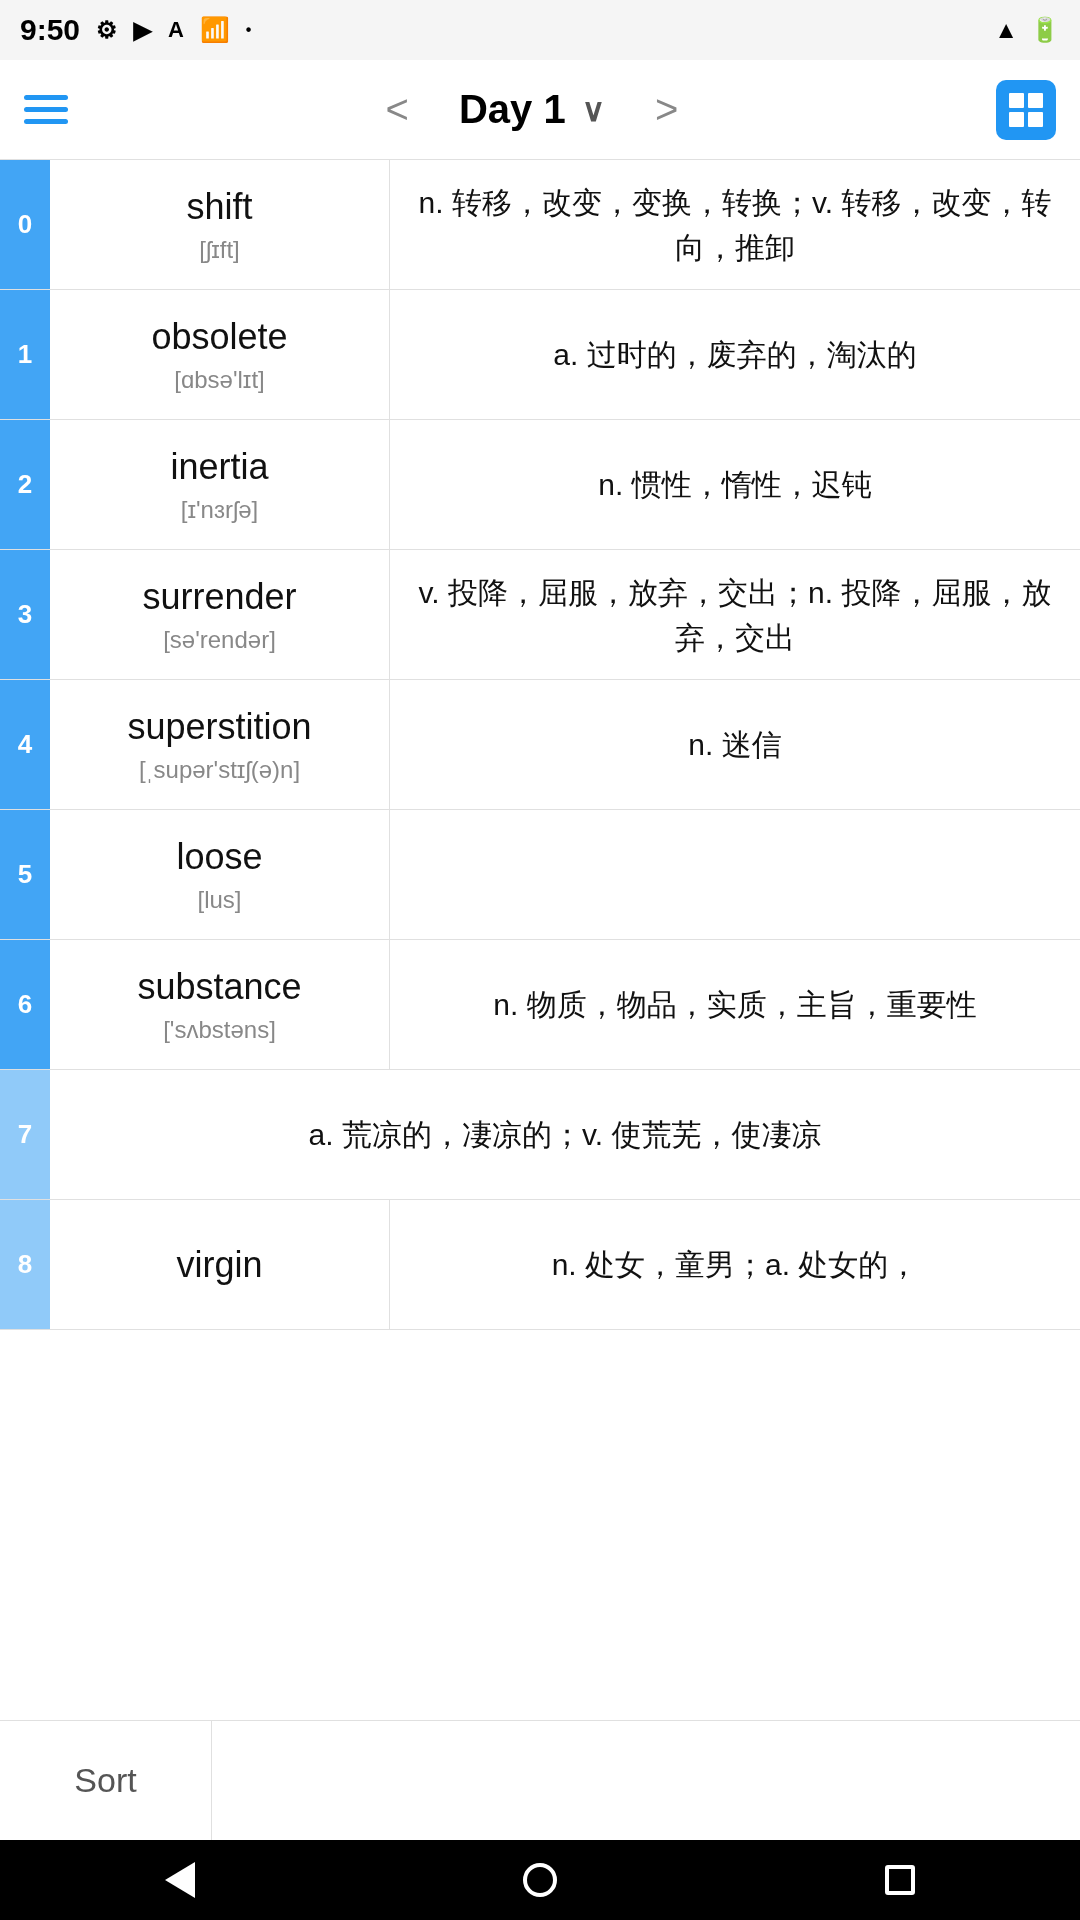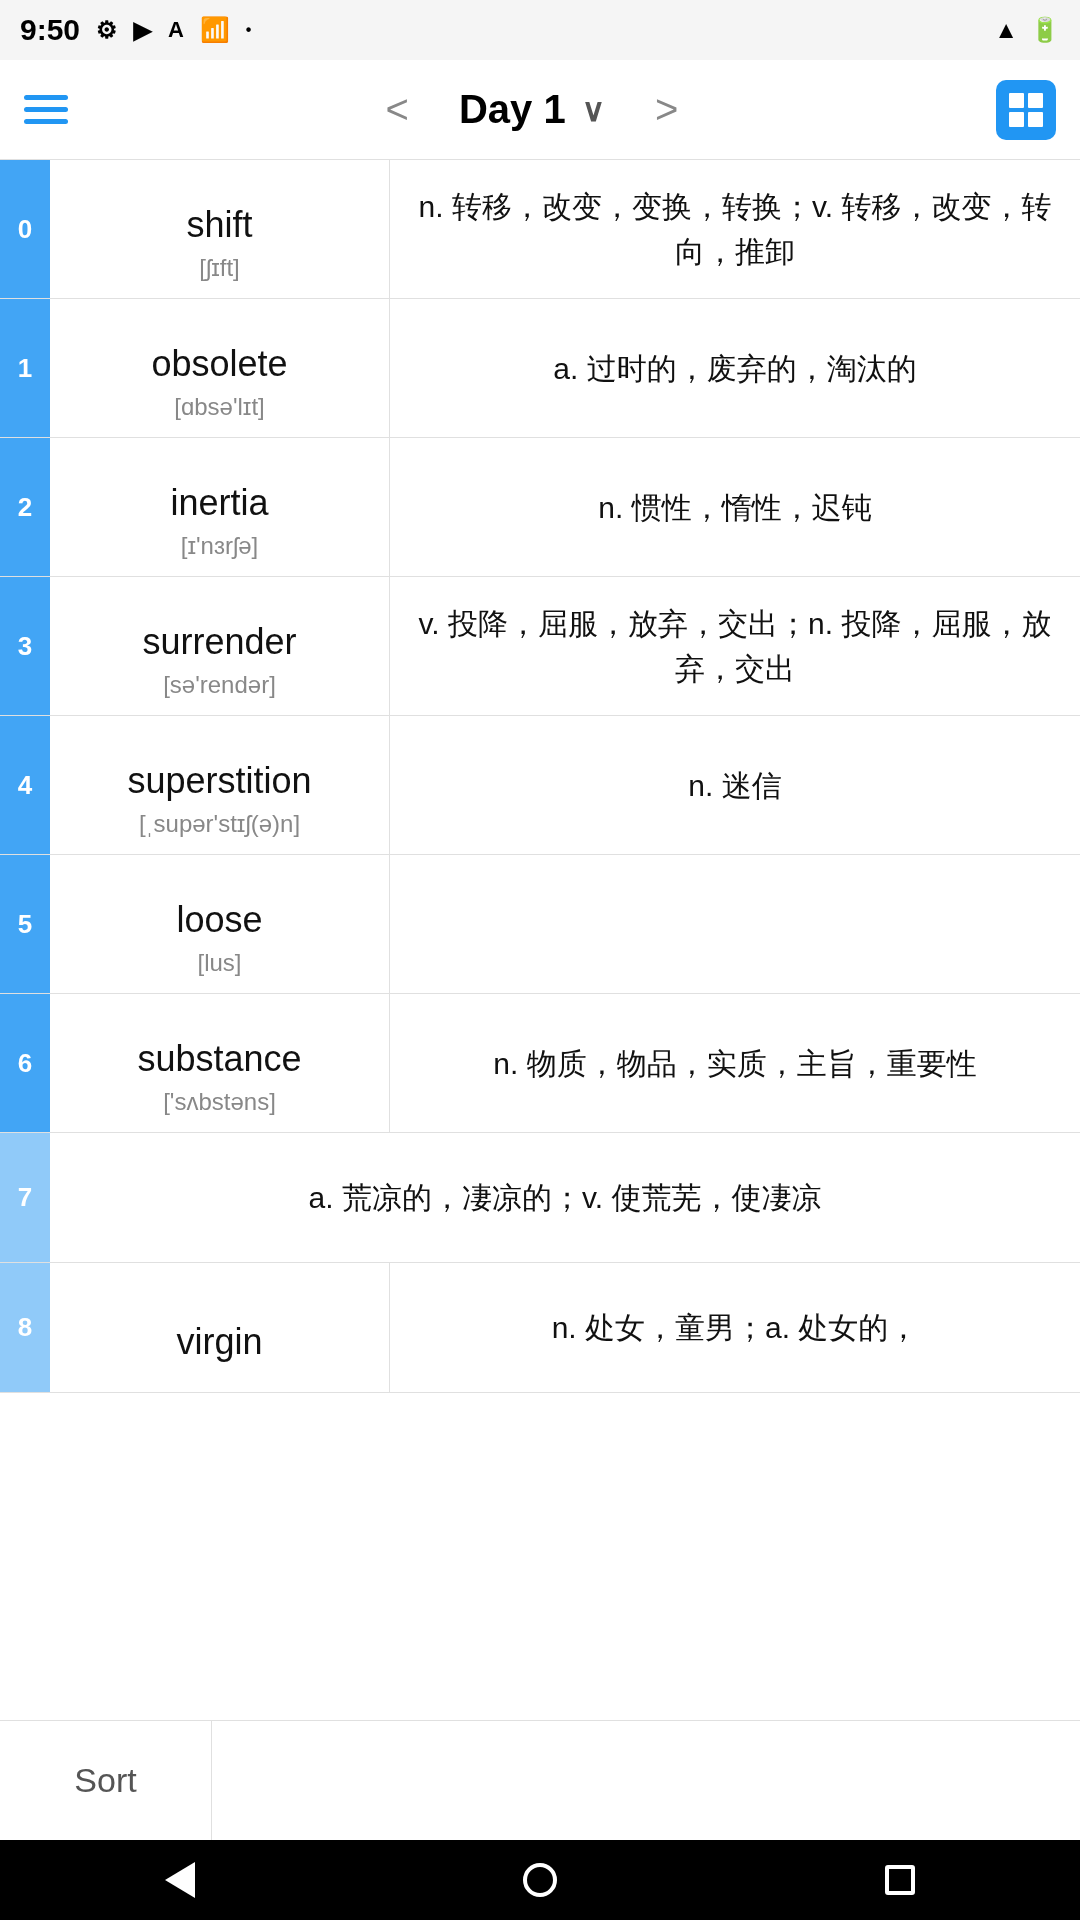--- a/index.html
+++ b/index.html
@@ -115,21 +115,20 @@
       align-items: center;
       justify-content: center;
       padding: 16px 10px;
       border-right: 1px solid #e0e0e0;
     }
     .word-text {
       font-size: 36px;
       font-weight: normal;
       color: #111;
       text-align: right;
-      margin-top: 28px;
     }
     .word-phonetic {
       font-size: 24px;
       color: #888;
       text-align: center;
       margin-top: 8px;
     }
 
     .definition-cell {
       flex: 1;

